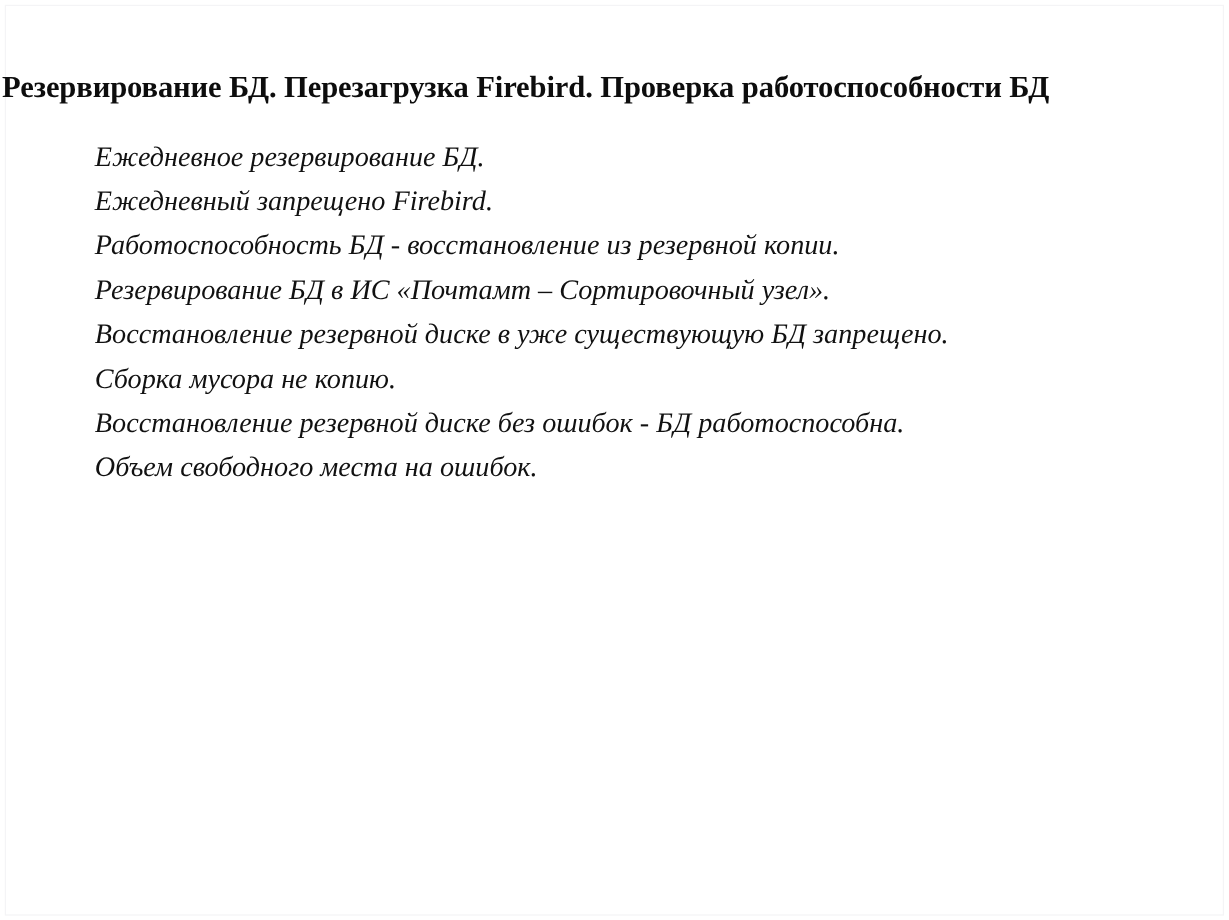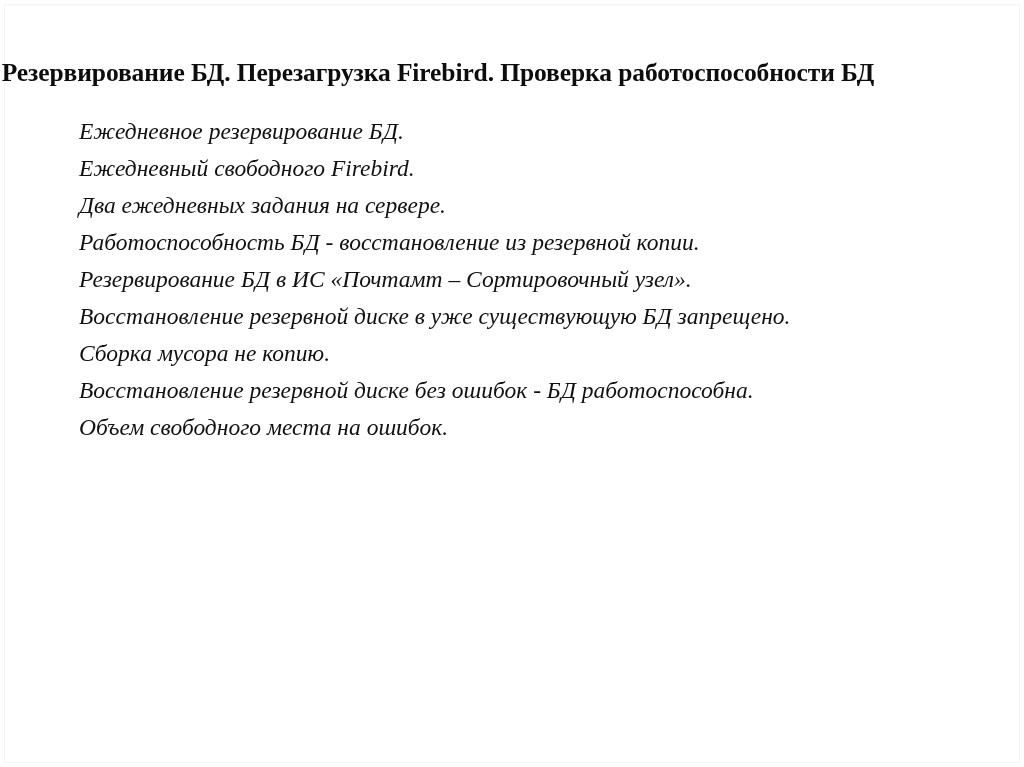--- a/index.html
+++ b/index.html
@@ -70,22 +70,21 @@
 <body>
 
 <div class="slide">
 
   <div class="slide-frame"></div>
 
   <div class="slide-title">Резервирование БД. Перезагрузка Firebird. Проверка работоспособности БД</div>
 
   <div class="slide-body">
     <div class="body-line">Ежедневное резервирование БД.</div>
-    <div class="body-line">Ежедневный свободного Firebird.</div>
-    <div class="body-line">Два ежедневных задания на сервере.</div>
+    <div class="body-line">Ежедневный запрещено Firebird.</div>
     <div class="body-line">Работоспособность БД -  восстановление из резервной копии.</div>
     <div class="body-line">Резервирование БД в ИС «Почтамт – Сортировочный узел».</div>
     <div class="body-line">Восстановление резервной диске в уже существующую БД запрещено.</div>
     <div class="body-line">Сборка мусора не копию.</div>
     <div class="body-line">Восстановление резервной диске без ошибок - БД работоспособна.</div>
     <div class="body-line">Объем свободного места на ошибок.</div>
   </div>
 
 </div>
 

